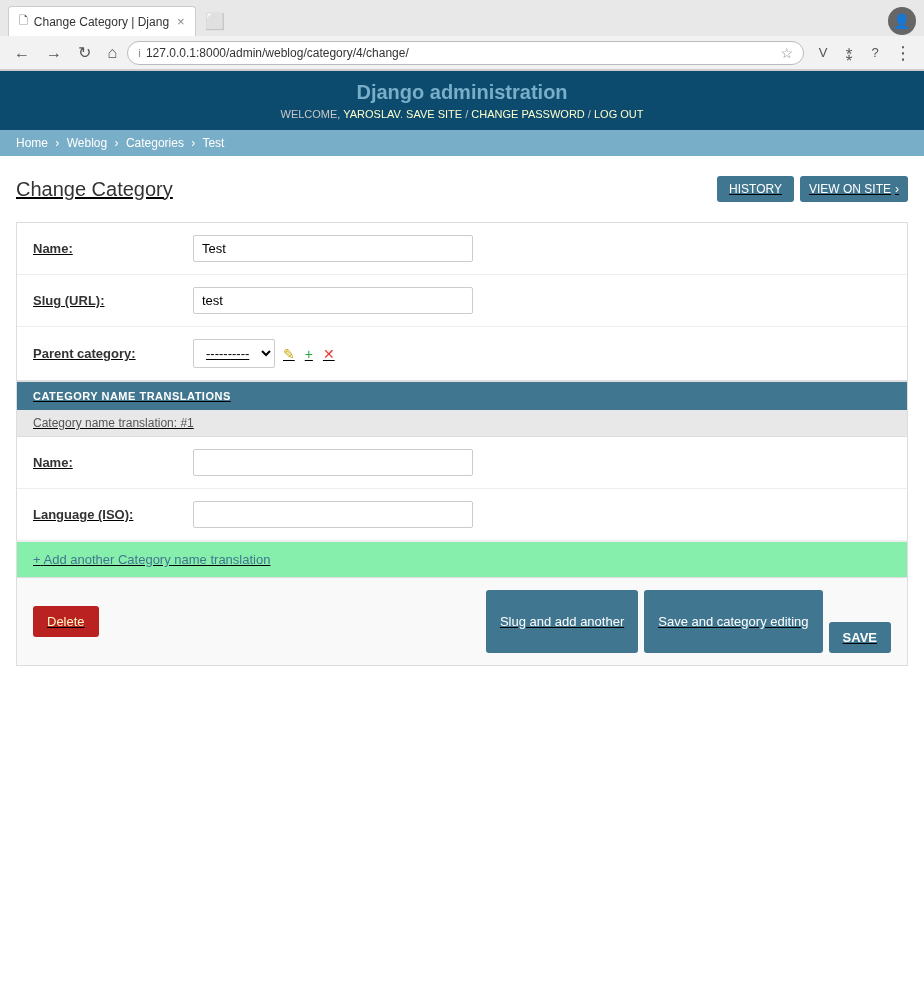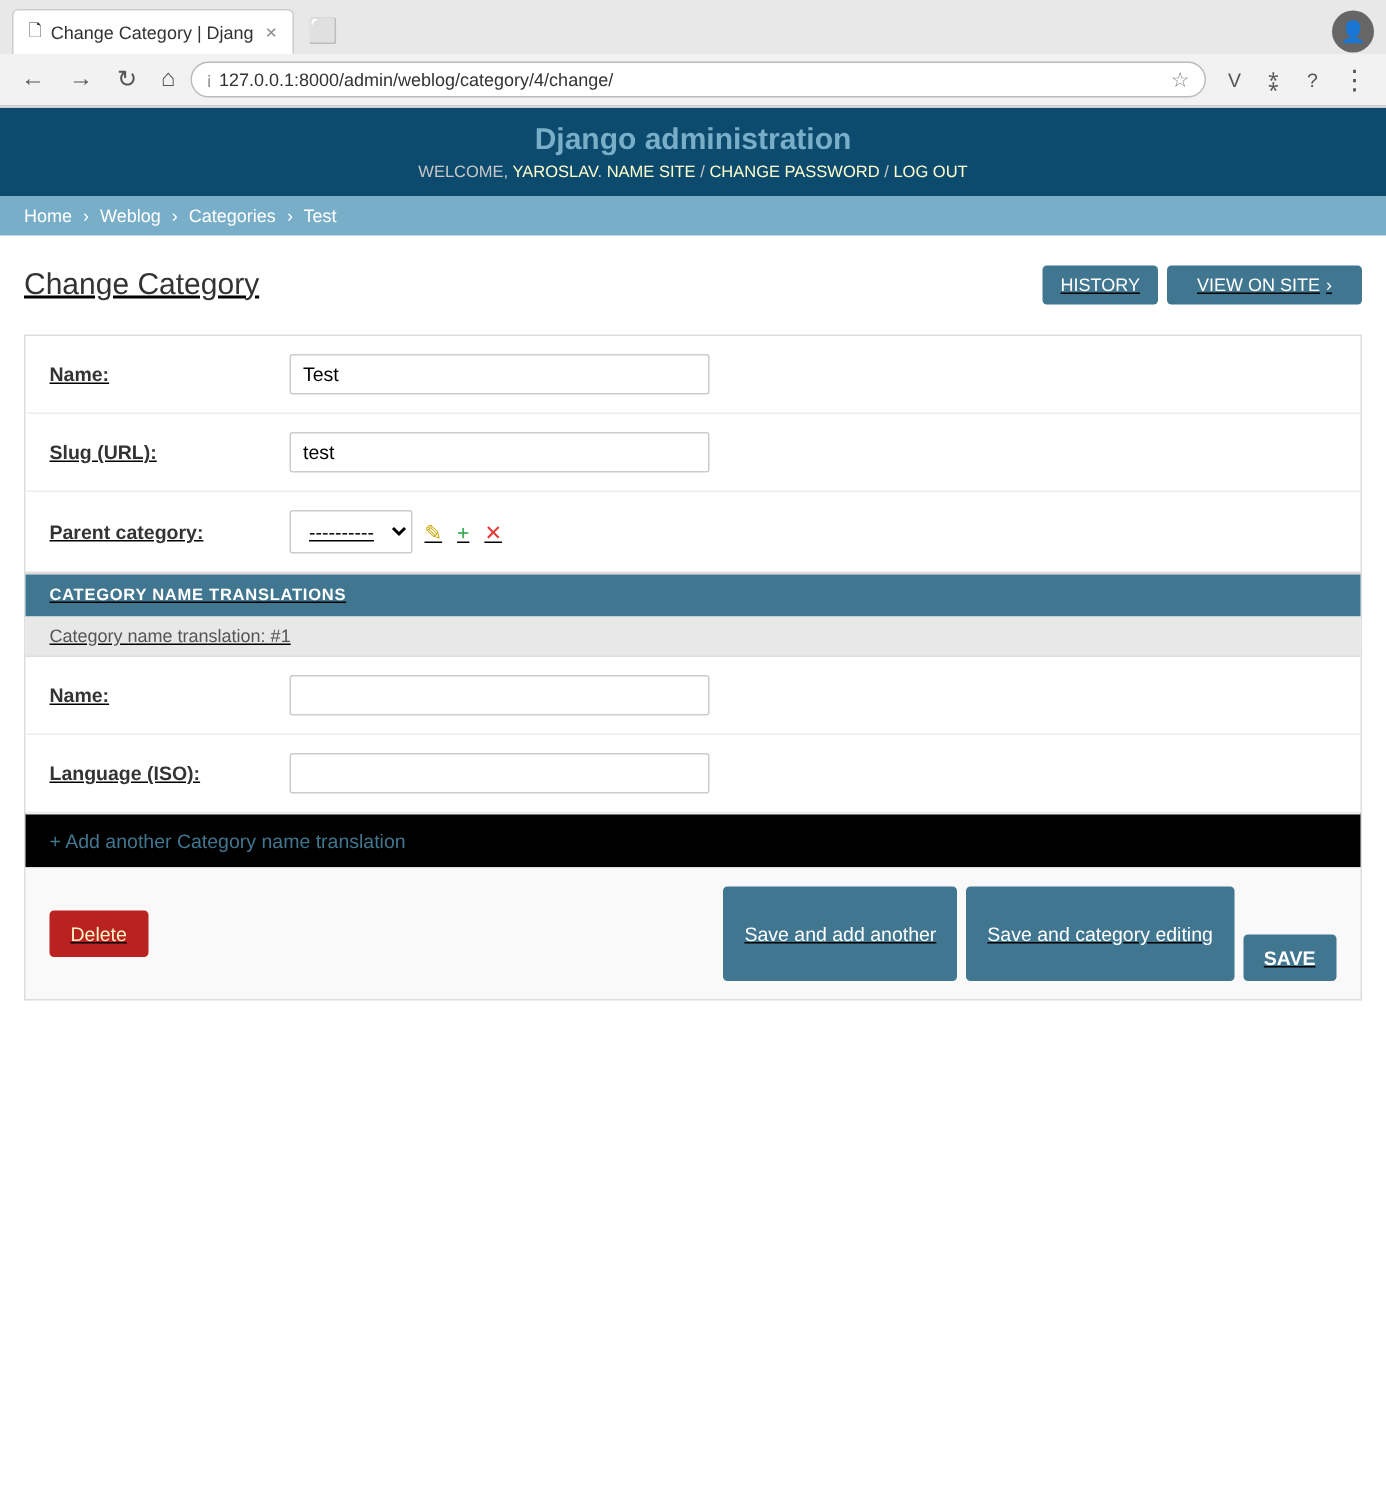--- a/index.html
+++ b/index.html
@@ -188,21 +188,21 @@
       border: none;
       padding: 6px 12px;
       font-size: 12px;
       cursor: pointer;
       border-radius: 3px;
     }
     .btn-view-site {
       background: #417690;
       color: #fff;
       border: none;
-      padding: 6px 20px;
+      padding: 6px 9px;
       font-size: 12px;
       cursor: pointer;
       border-radius: 3px;
       display: flex;
       align-items: center;
       gap: 4px;
     }
 
     .form-section {
       background: #fff;
@@ -277,21 +277,21 @@
       font-size: 12px;
       color: #555;
       border-bottom: 1px solid #ddd;
     }
     .inline-item-body {
       padding: 0;
       border-bottom: 1px solid #eee;
     }
     .add-another-link {
       padding: 10px 16px;
-      background: #000000;
+      background: #86efac;
       border-top: 1px solid #eee;
     }
     .add-another-link a {
       color: #417690;
       text-decoration: none;
       font-size: 13px;
     }
 
     
     .submit-row {
@@ -383,21 +383,21 @@
   </div>
 </div>
 
 <div class="django-header">
   <div>
     <a href="#" class="django-title">Django administration</a>
   </div>
   <div class="django-user-tools">
     <span>WELCOME,</span>
     <a href="#">YAROSLAV</a>.
-    <a href="#">NAME SITE</a>
+    <a href="#">SAVE SITE</a>
     <span>/</span>
     <a href="#">CHANGE PASSWORD</a>
     <span>/</span>
     <a href="#">LOG OUT</a>
   </div>
 </div>
 
 <div class="breadcrumb">
   <a href="#">Home</a>
   <span class="sep">›</span>
@@ -477,19 +477,19 @@
       <a href="#">
         <span>+</span>
         <span>Add another Category name translation</span>
       </a>
     </div>
   </div>
 
   <div class="submit-row">
     <button class="btn-delete">Delete</button>
     <div class="submit-right">
-      <button class="btn-save-add">Save and add another</button>
+      <button class="btn-save-add">Slug and add another</button>
       <button class="btn-save-continue">Save and category editing</button>
       <button class="btn-save">SAVE</button>
     </div>
   </div>
 
 </div>
 
 </body></html>

